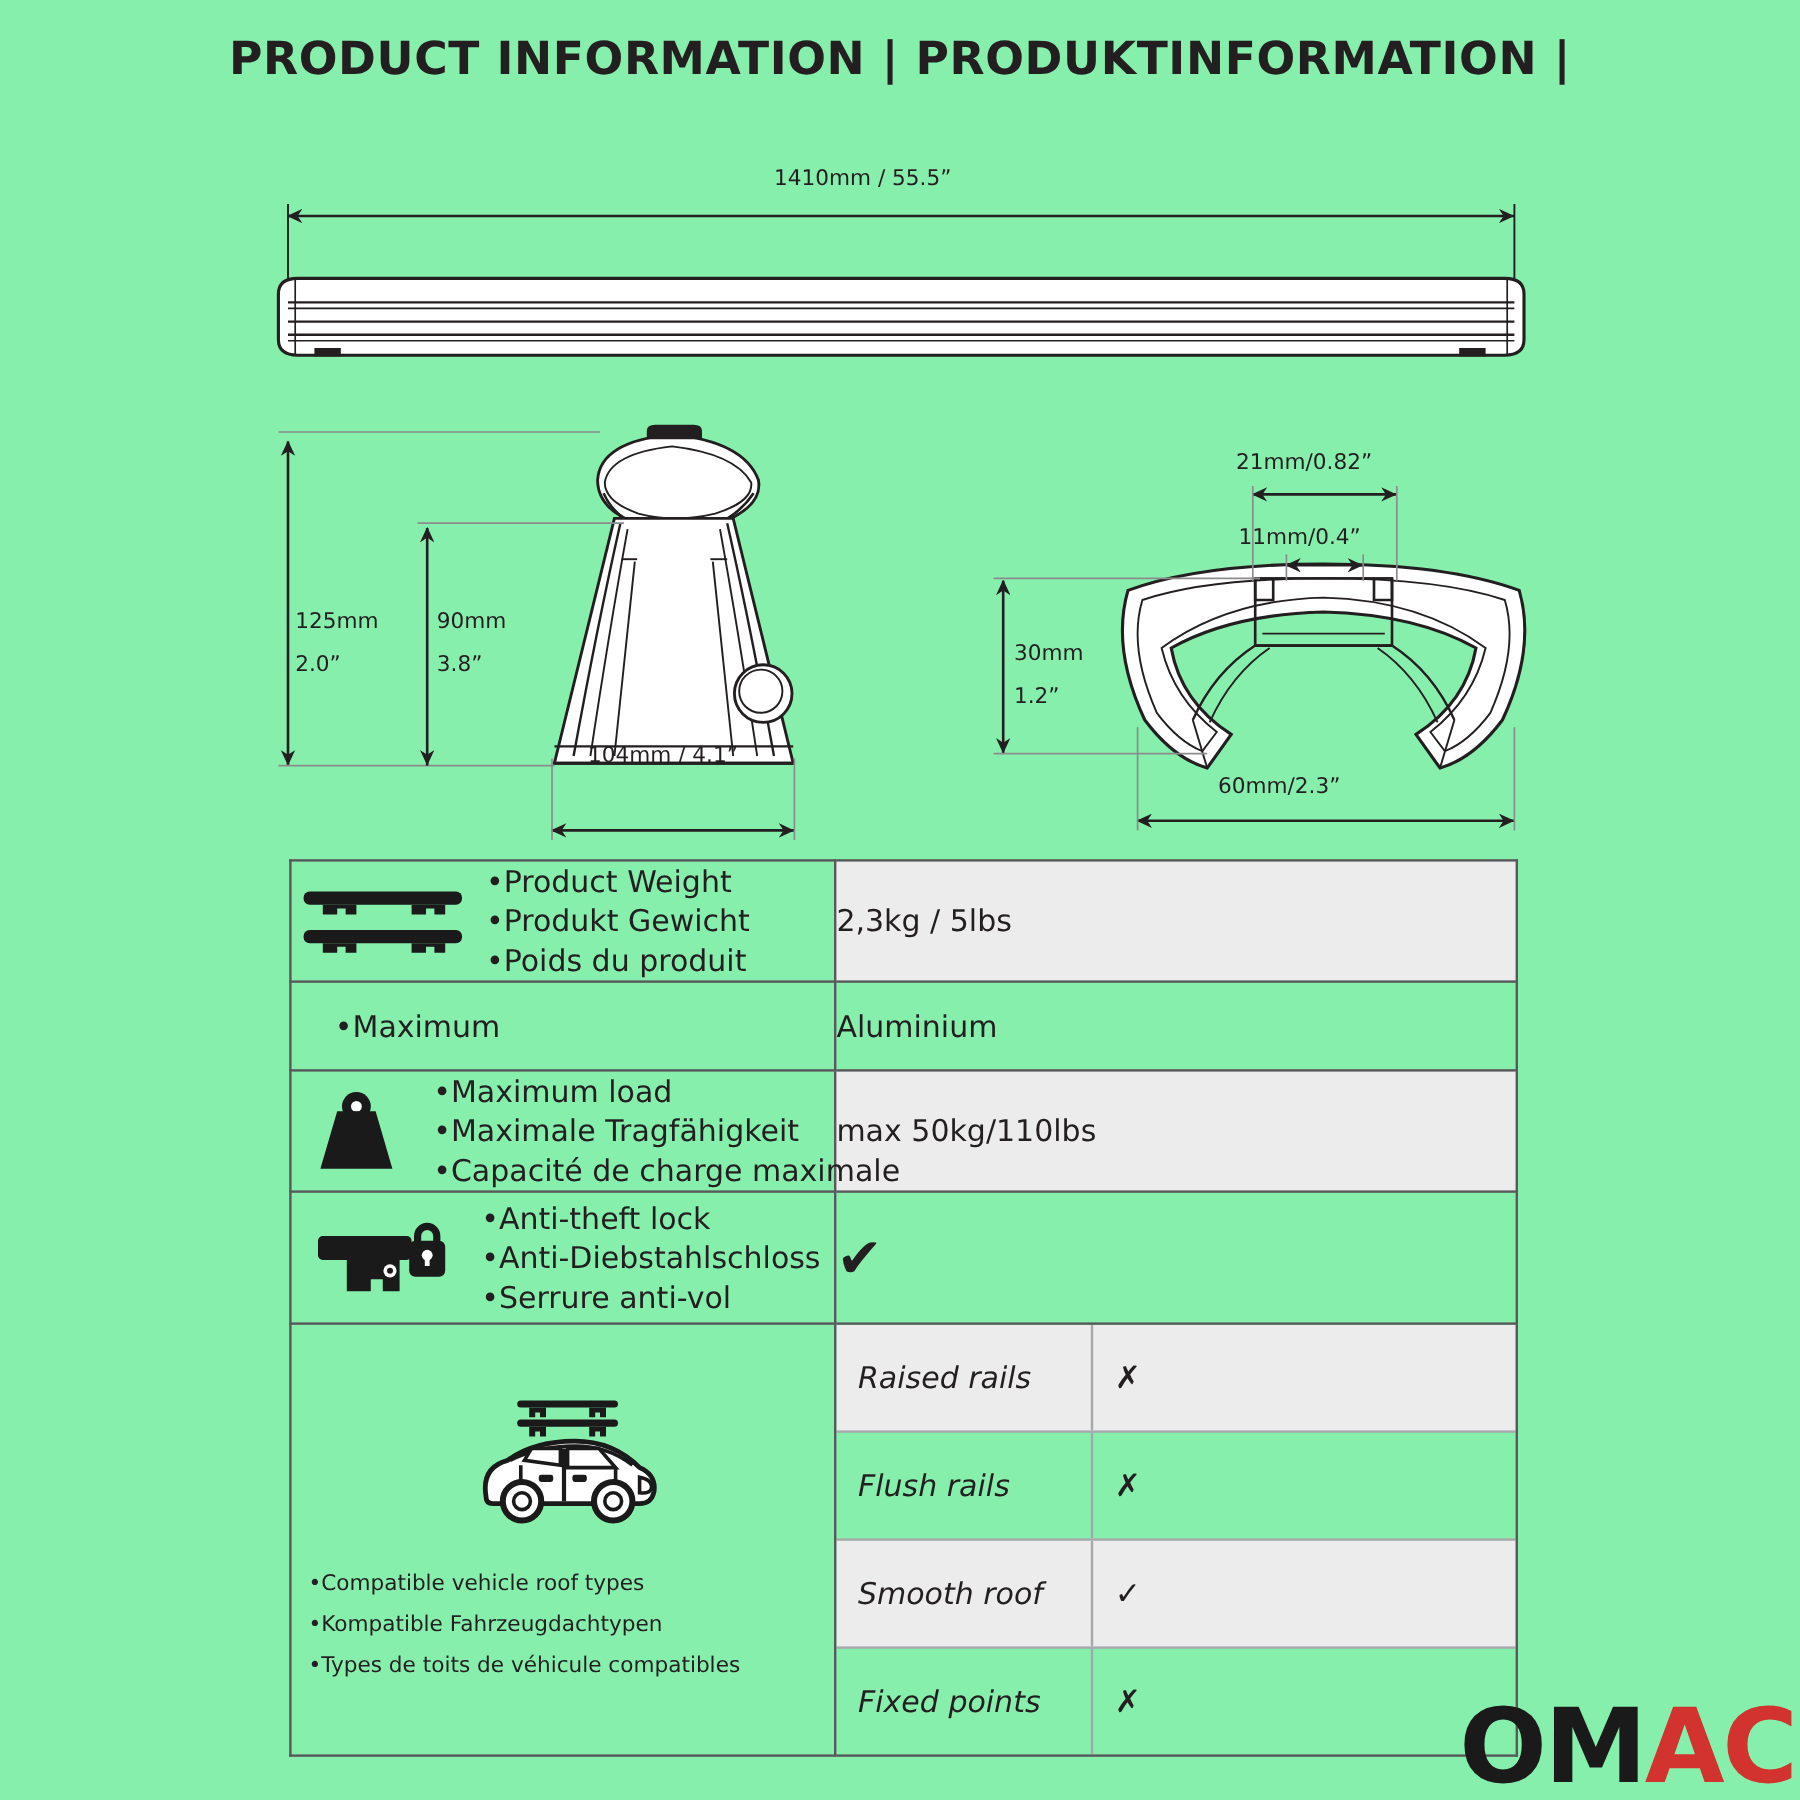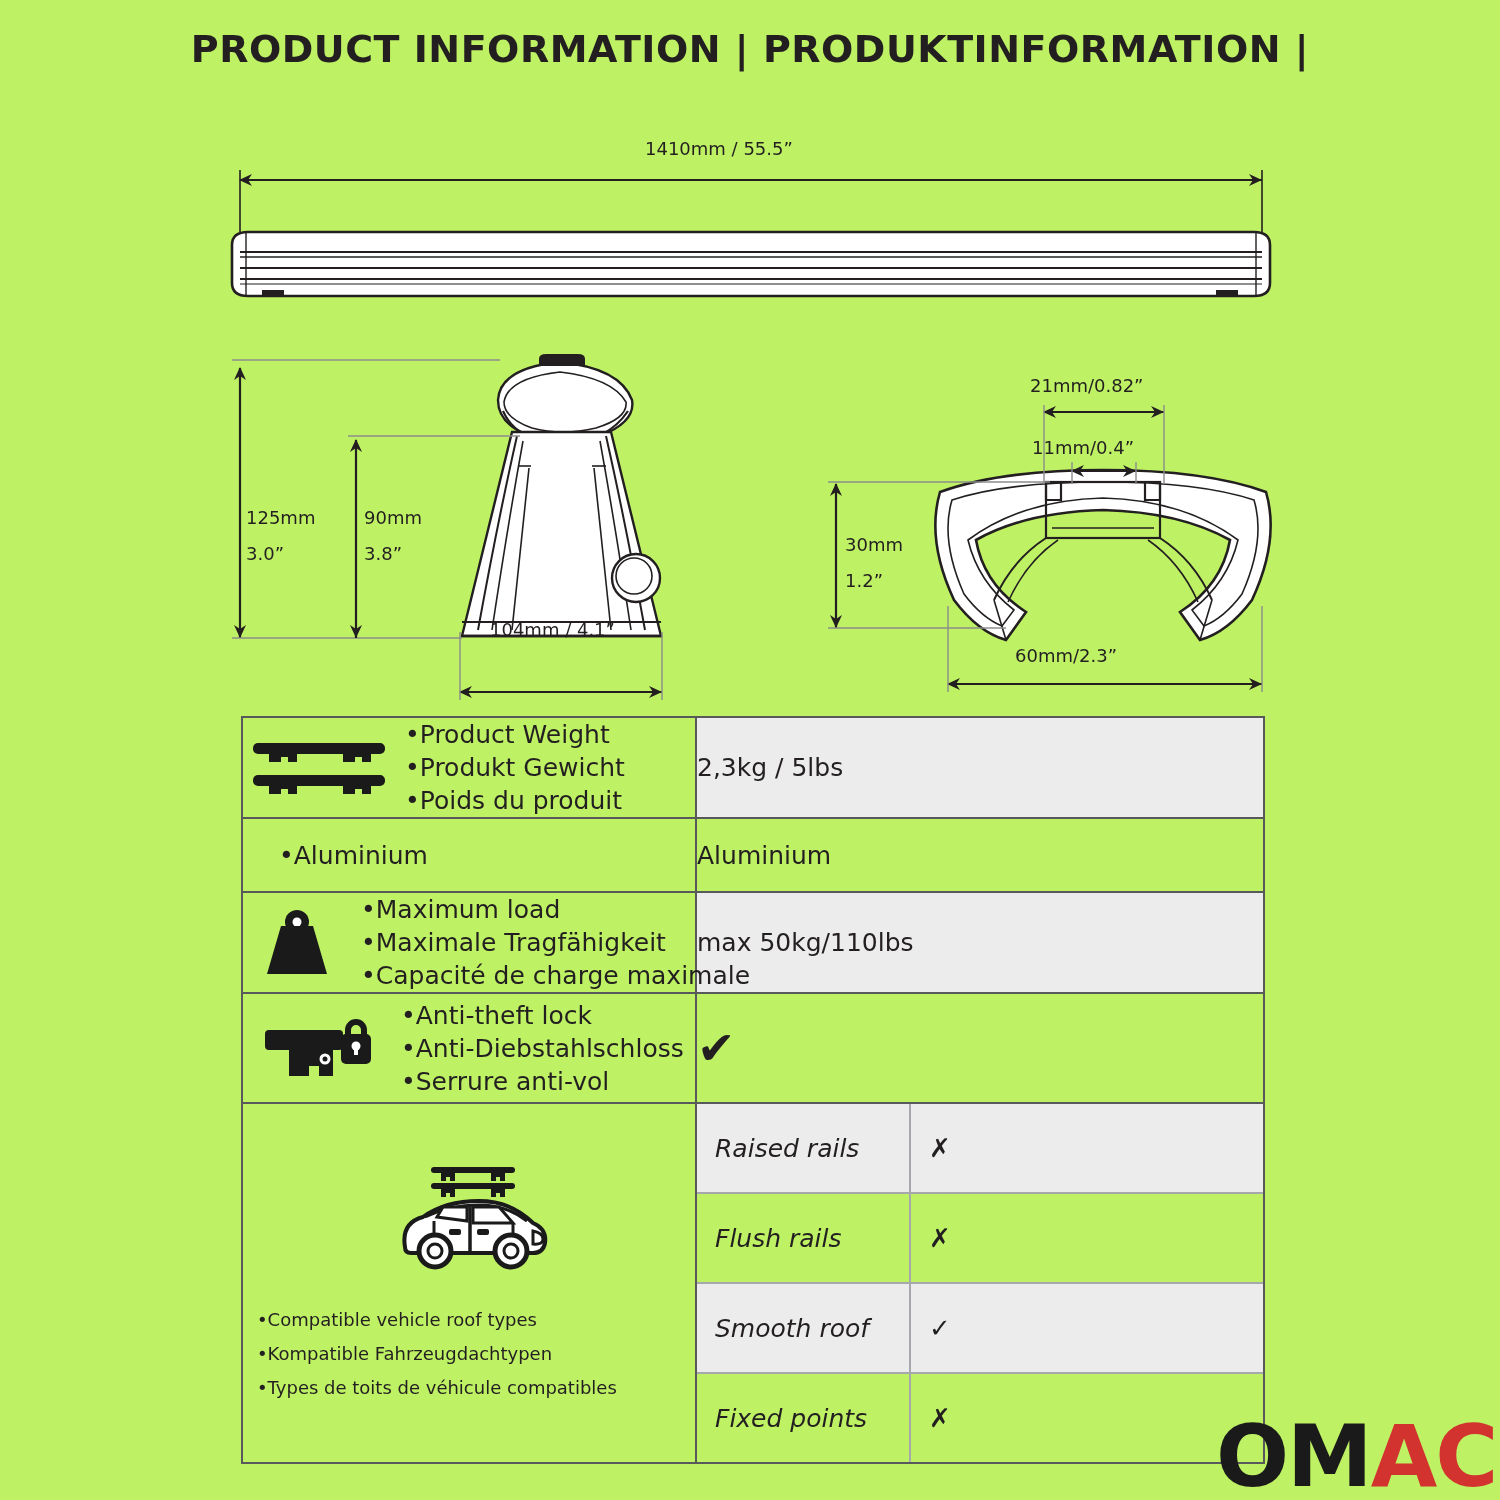--- a/index.html
+++ b/index.html
@@ -8,21 +8,21 @@
     background: #ffffff;
   }
   body {
     font-family: "Liberation Sans", sans-serif;
     color: #1a1a1a;
   }
   #page {
     position: relative;
     width: 1500px;
     height: 1500px;
-    background: #bef264;
+    background: #86efac;
     overflow: hidden;
   }
 
   
   .title-block {
     position: absolute;
     left: 0;
     top: 24px;
     width: 1500px;
     text-align: center;
@@ -276,21 +276,21 @@
       <line x1="948" y1="684" x2="1262" y2="684" stroke="#231f20" stroke-width="2.2" marker-start="url(#arrTail)" marker-end="url(#arrHead)"></line>
       <line x1="948" y1="606" x2="948" y2="692" stroke="#8c8c8c" stroke-width="1.4"></line>
       <line x1="1262" y1="606" x2="1262" y2="692" stroke="#8c8c8c" stroke-width="1.4"></line>
     </g>
   </svg>
 
   <div class="dim" style="left:645px; top:138px;">1410mm / 55.5”</div>
 
   <div class="dim dim-2l" style="left:246px; top:500px;">
     <div>125mm</div>
-    <div>3.0”</div>
+    <div>2.0”</div>
   </div>
 
   <div class="dim dim-2l" style="left:364px; top:500px;">
     <div>90mm</div>
     <div>3.8”</div>
   </div>
 
   <div class="dim" style="left:490px; top:619px;">104mm / 4.1”</div>
 
   <div class="dim" style="left:1030px; top:375px;">21mm/0.82”</div>
@@ -327,21 +327,21 @@
             </span>
           </div>
         </td>
         <td class="cell-value shaded" colspan="2">2,3kg / 5lbs</td>
       </tr>
 
       <tr>
         <td class="cell-label" style="height:72px;">
           <div class="label-flex">
             <span class="bullets" style="padding-left:36px;">
-              <div>•Aluminium</div>
+              <div>•Maximum</div>
             </span>
           </div>
         </td>
         <td class="cell-value" colspan="2">Aluminium</td>
       </tr>
 
       <tr>
         <td class="cell-label" style="height:96px;">
           <div class="label-flex">
             <span class="label-icon" style="width:108px;">

